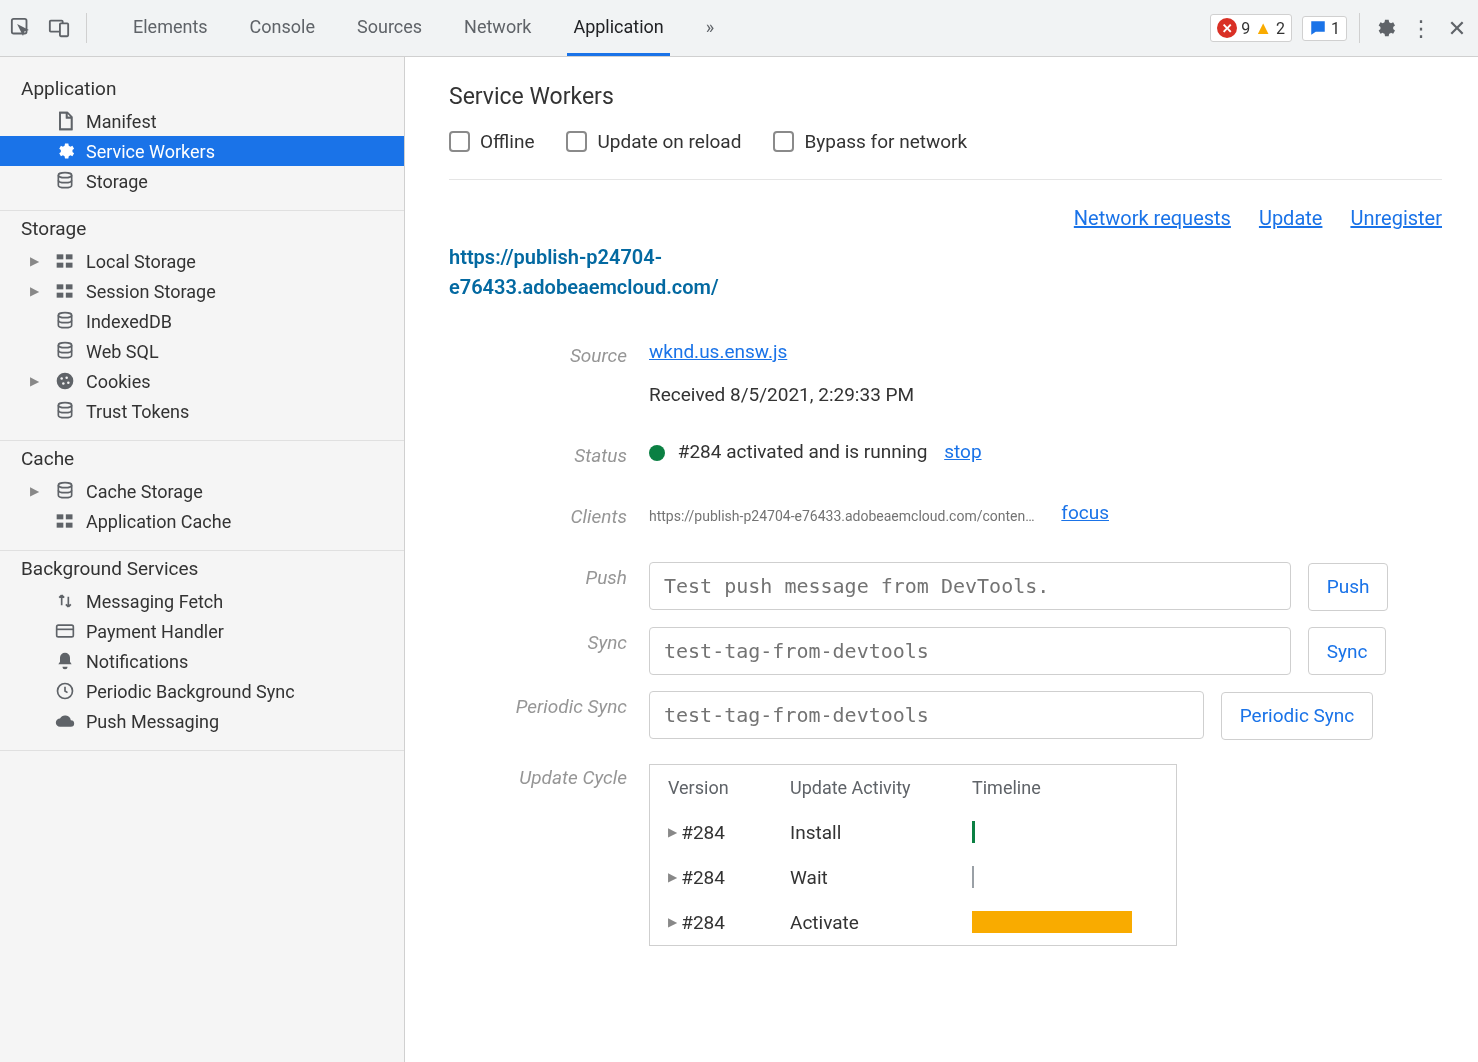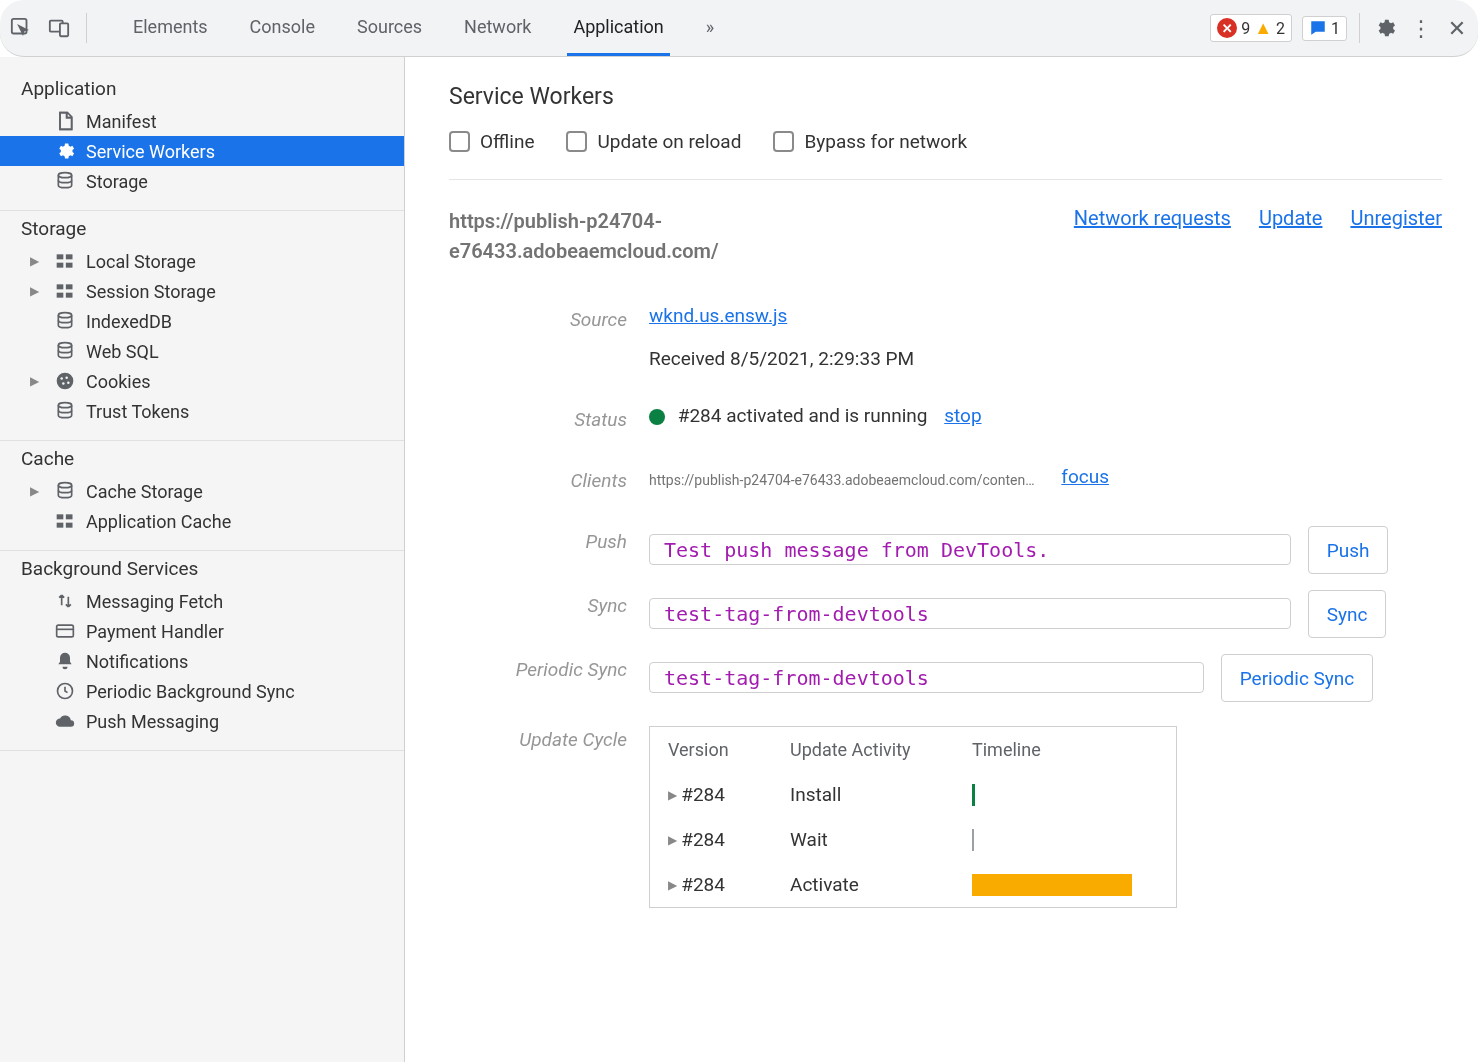--- a/index.html
+++ b/index.html
@@ -1,19 +1,19 @@
 <!DOCTYPE html>
 <html><head>
 <meta charset="utf-8">
 <style>
 * { margin: 0; padding: 0; box-sizing: border-box; font-family: -apple-system, BlinkMacSystemFont, "Segoe UI", Roboto, sans-serif; }
 body { width: 1478px; height: 1062px; background: #fff; overflow: hidden; font-size: 16px; }
 
 
-.topbar { height: 57px; display: flex; align-items: center; background: #f1f3f4; border-bottom: 1px solid #d0d0d0; padding: 0 8px; border-radius: 24px; }
+.topbar { height: 57px; display: flex; align-items: center; background: #f1f3f4; border-bottom: 1px solid #d0d0d0; padding: 0 8px; }
 .topbar .tb-left { display: flex; align-items: center; gap: 12px; }
 .inspect-icon, .device-icon { width: 26px; height: 26px; display: flex; align-items: center; justify-content: center; color: #5f6368; cursor: pointer; }
 .tabs { display: flex; gap: 30px; margin-left: 26px; }
 .tab { padding: 0 6px; height: 55px; display: flex; align-items: center; color: #5f6368; cursor: pointer; border-bottom: 3px solid transparent; font-size: 18px; }
 .tab.active { color: #202124; border-bottom-color: #1a73e8; }
 .topbar .tb-right { margin-left: auto; display: flex; align-items: center; gap: 10px; }
 .badge-group { display: flex; align-items: center; gap: 4px; border: 1px solid #d0d0d0; padding: 2px 6px; border-radius: 3px; background: #fff;}
 .error-circle { width: 20px; height: 20px; border-radius: 50%; background: #d93025; color: #fff; display: flex; align-items: center; justify-content: center; font-size: 13px; font-weight: bold;}
 .warn-tri { color: #f9ab00; font-size: 18px; }
 .msg-sq { color: #1a73e8; font-size: 18px; }
@@ -36,31 +36,31 @@
 
 
 .main { flex: 1; padding: 26px 36px 20px 44px; overflow-y: auto; }
 .main-title { font-size: 23px; color: #333; margin-bottom: 20px; }
 .check-row { display: flex; gap: 32px; align-items: center; border-bottom: 1px solid #e5e5e5; padding-bottom: 26px;}
 .check-item { display: flex; align-items: center; gap: 10px; font-size: 19px; color: #333;}
 .checkbox { width: 21px; height: 21px; border: 2px solid #8a8a8a; border-radius: 4px; cursor: pointer; }
 
 .sw-block { margin-top: 26px; }
 .sw-top { display: flex; align-items: flex-start; }
-.sw-origin { font-size: 20px; color: #737373; font-weight: 600; max-width: 340px; line-height: 1.5;}
+.sw-origin { font-size: 20px; color: #0369a1; font-weight: 600; max-width: 340px; line-height: 1.5; margin-top: 36px;}
 .sw-links { margin-left: auto; display: flex; gap: 28px; font-size: 20px;}
 .link { color: #1a73e8; text-decoration: underline; cursor: pointer; }
 
 .meta-grid { margin-top: 30px; }
 .meta-row { display: flex; padding: 8px 0; align-items: flex-start;}
 .meta-label { width: 200px; text-align: right; padding-right: 22px; color: #969696; font-size: 19px; padding-top: 4px; font-style: italic;}
 .meta-val { flex: 1; font-size: 19px; color: #333; }
 .status-dot { display: inline-block; width: 16px; height: 16px; border-radius: 50%; background: #0b8043; vertical-align: middle; margin-right: 8px;}
 .action-link { color: #1a73e8; text-decoration: underline; cursor: pointer; margin-left: 12px;}
-.meta-input { width: 642px; height: 31px; border: 1px solid #cfcfcf; border-radius: 4px; padding: 0 14px; font-size: 20px; font-family: ui-monospace, Menlo, monospace; color: #a21caf;}
+.meta-input { width: 642px; height: 48px; border: 1px solid #cfcfcf; border-radius: 4px; padding: 0 14px; font-size: 20px; font-family: ui-monospace, Menlo, monospace; color: #737373;}
 .meta-btn { height: 48px; padding: 0 18px; border: 1px solid #cfcfcf; border-radius: 4px; background: #fff; color: #1a73e8; font-size: 19px; cursor: pointer; margin-left: 12px;}
 .meta-btn.wide { width: auto; }
 .client-text { color: #737373; font-size: 14px; display: inline-block; max-width: 676px; white-space: nowrap; overflow: hidden; text-overflow: ellipsis; vertical-align: bottom;}
 
 
 .uc-table { border: 1px solid #cfcfcf; margin-top: 2px; width: 528px;}
 .uc-head { display: flex; padding: 12px 18px;}
 .uc-head div { color: #5f6368; font-size: 18px;}
 .uc-col-ver { width: 122px;}
 .uc-col-act { width: 182px;}

